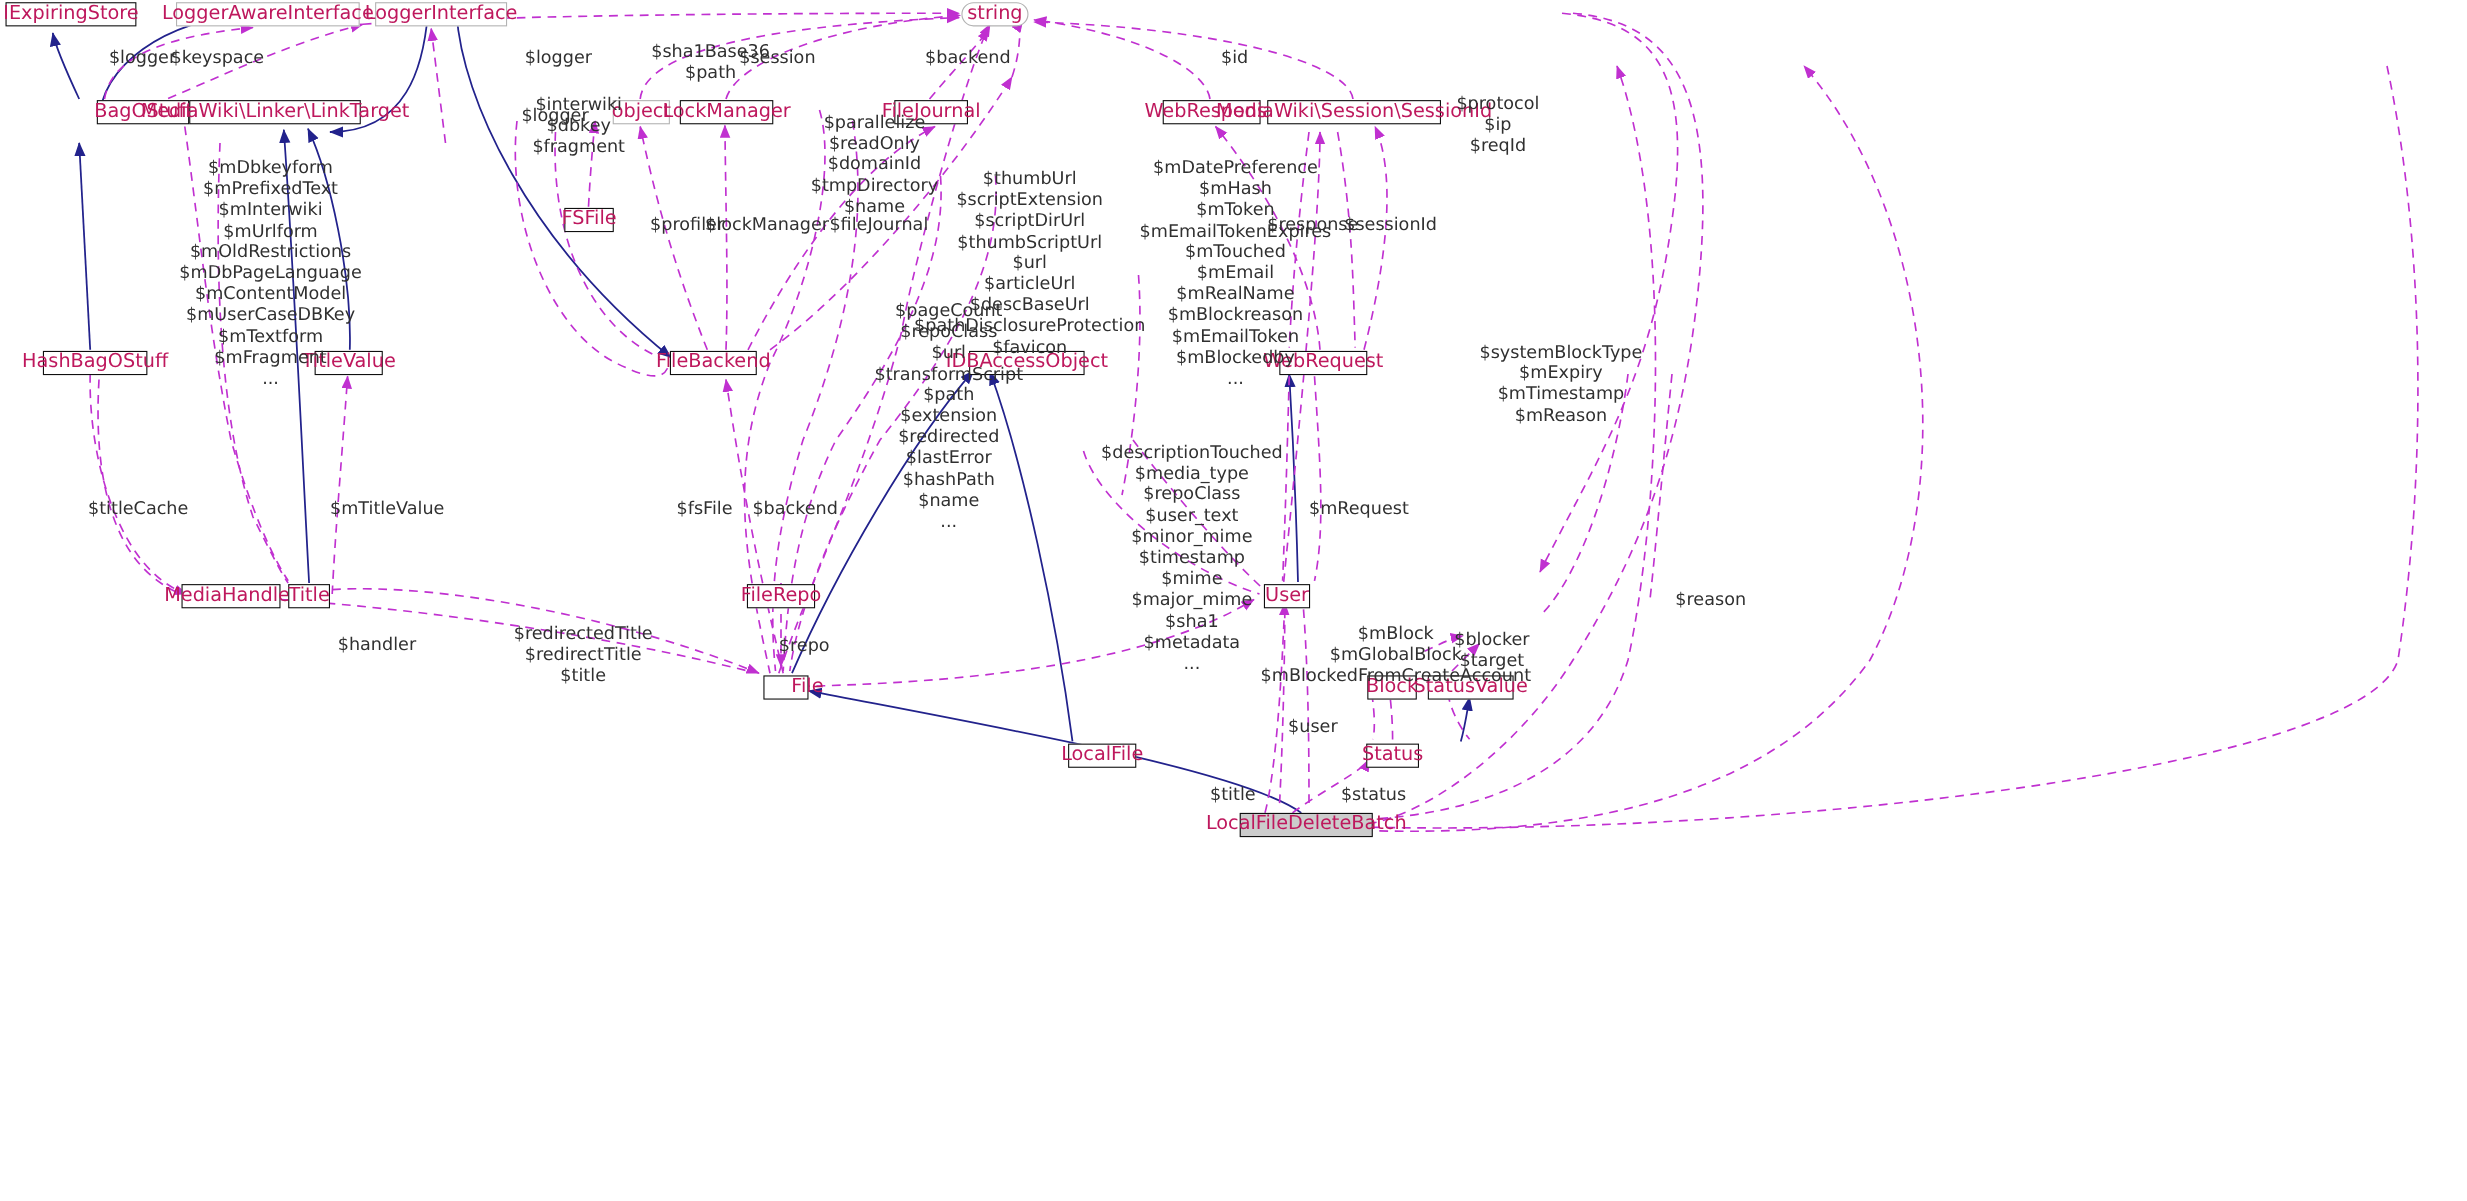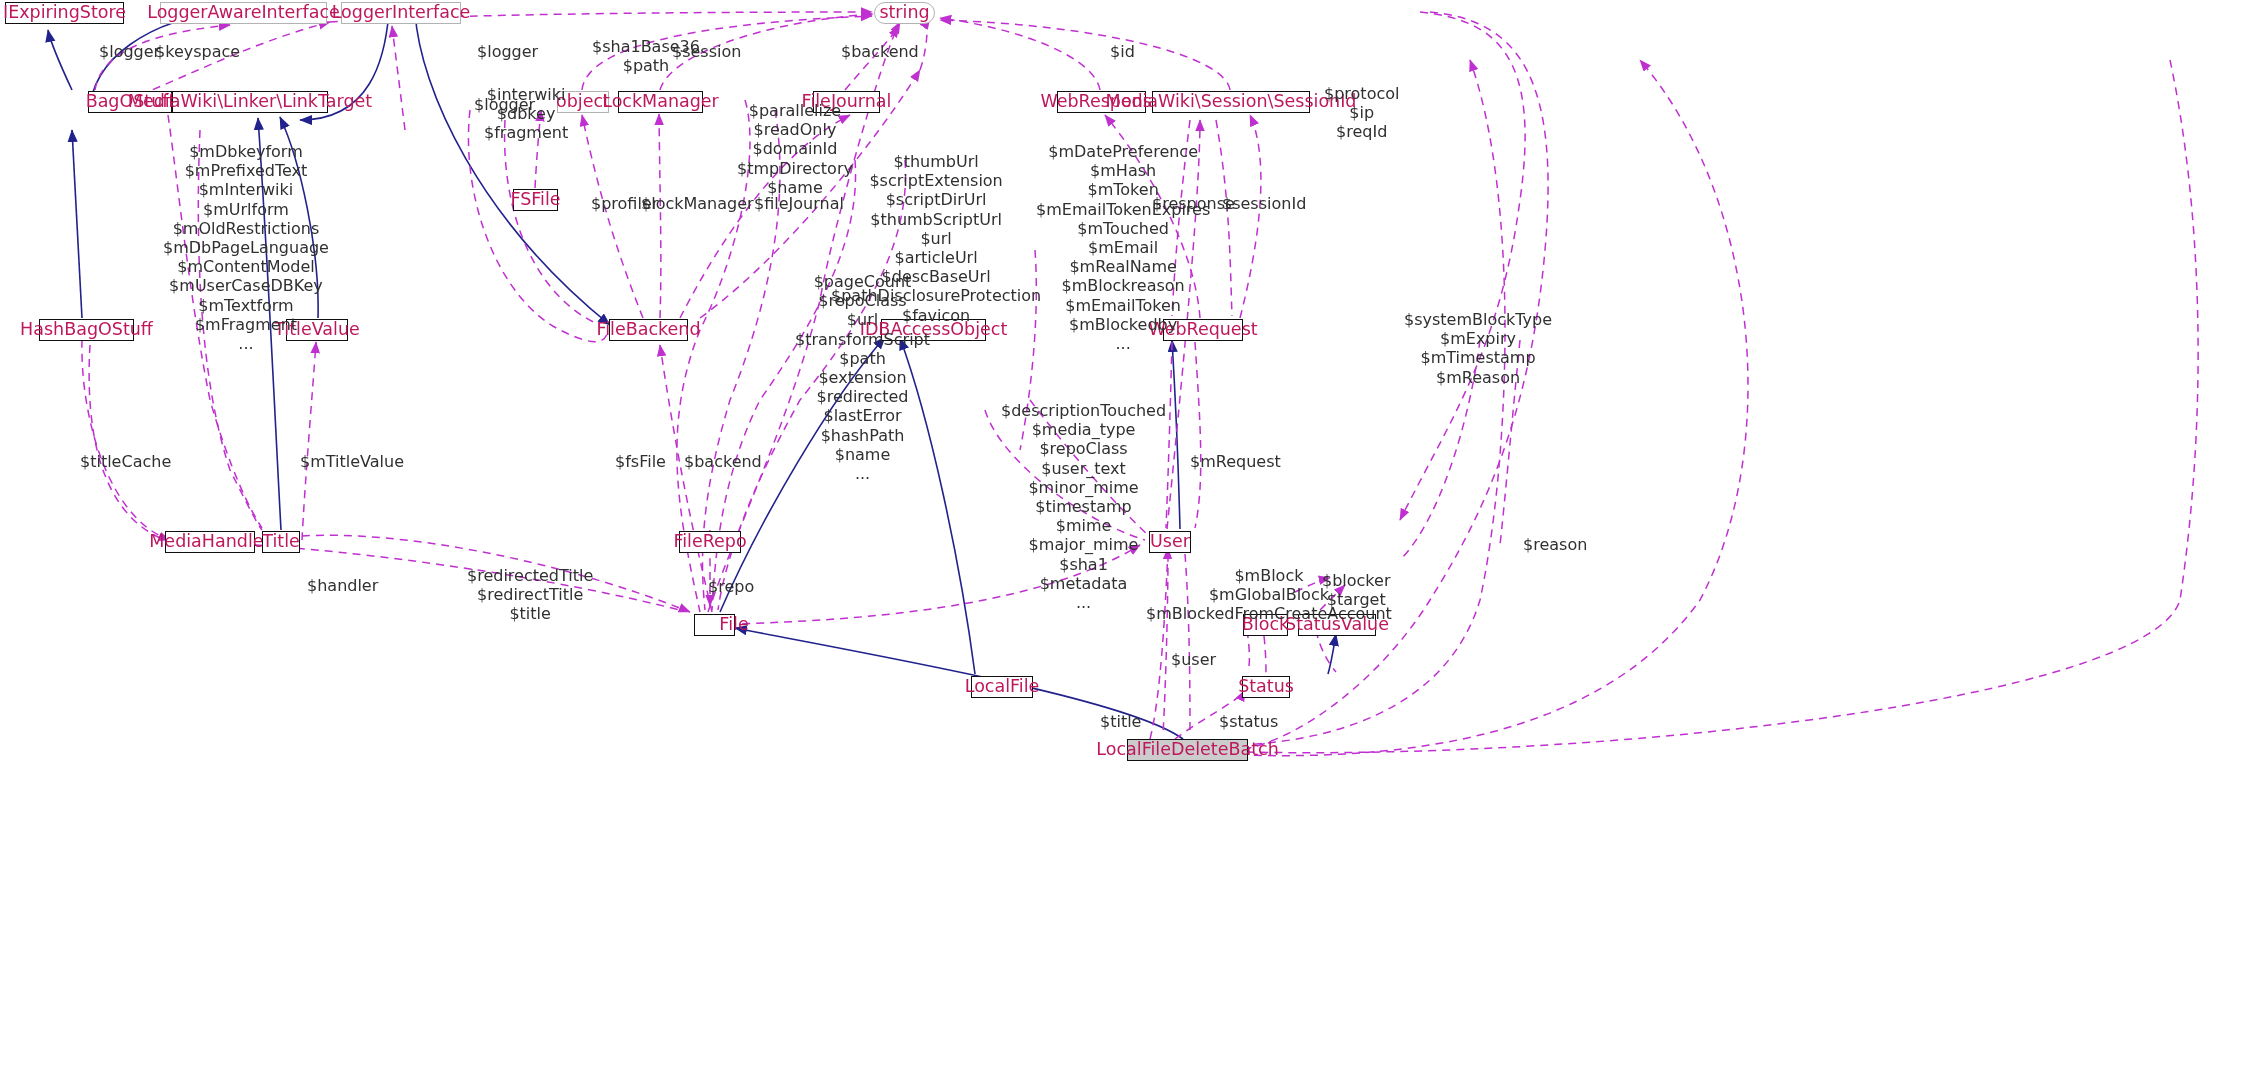--- a/index.html
+++ b/index.html
@@ -242,21 +242,21 @@
 $mEmailTokenExpires
 $mTouched
 $mEmail
 $mRealName
 $mBlockreason
 $mEmailToken
 $mBlockedby
 ...</div>
     <div class="lbl c" style="left: 1152px; top: 194px;">$response</div>
     <div class="lbl c" style="left: 1222px; top: 194px;">$sessionId</div>
-    <div class="lbl c" style="left: 1404px; top: 310px;">$systemBlockType
+    <div class="lbl c" style="left: 1345px; top: 310px;">$systemBlockType
 $mExpiry
 $mTimestamp
 $mReason</div>
     <div class="lbl c" style="left: 795px; top: 272px;">$pageCount
 $repoClass
 $url
 $transformScript
 $path
 $extension
 $redirected

